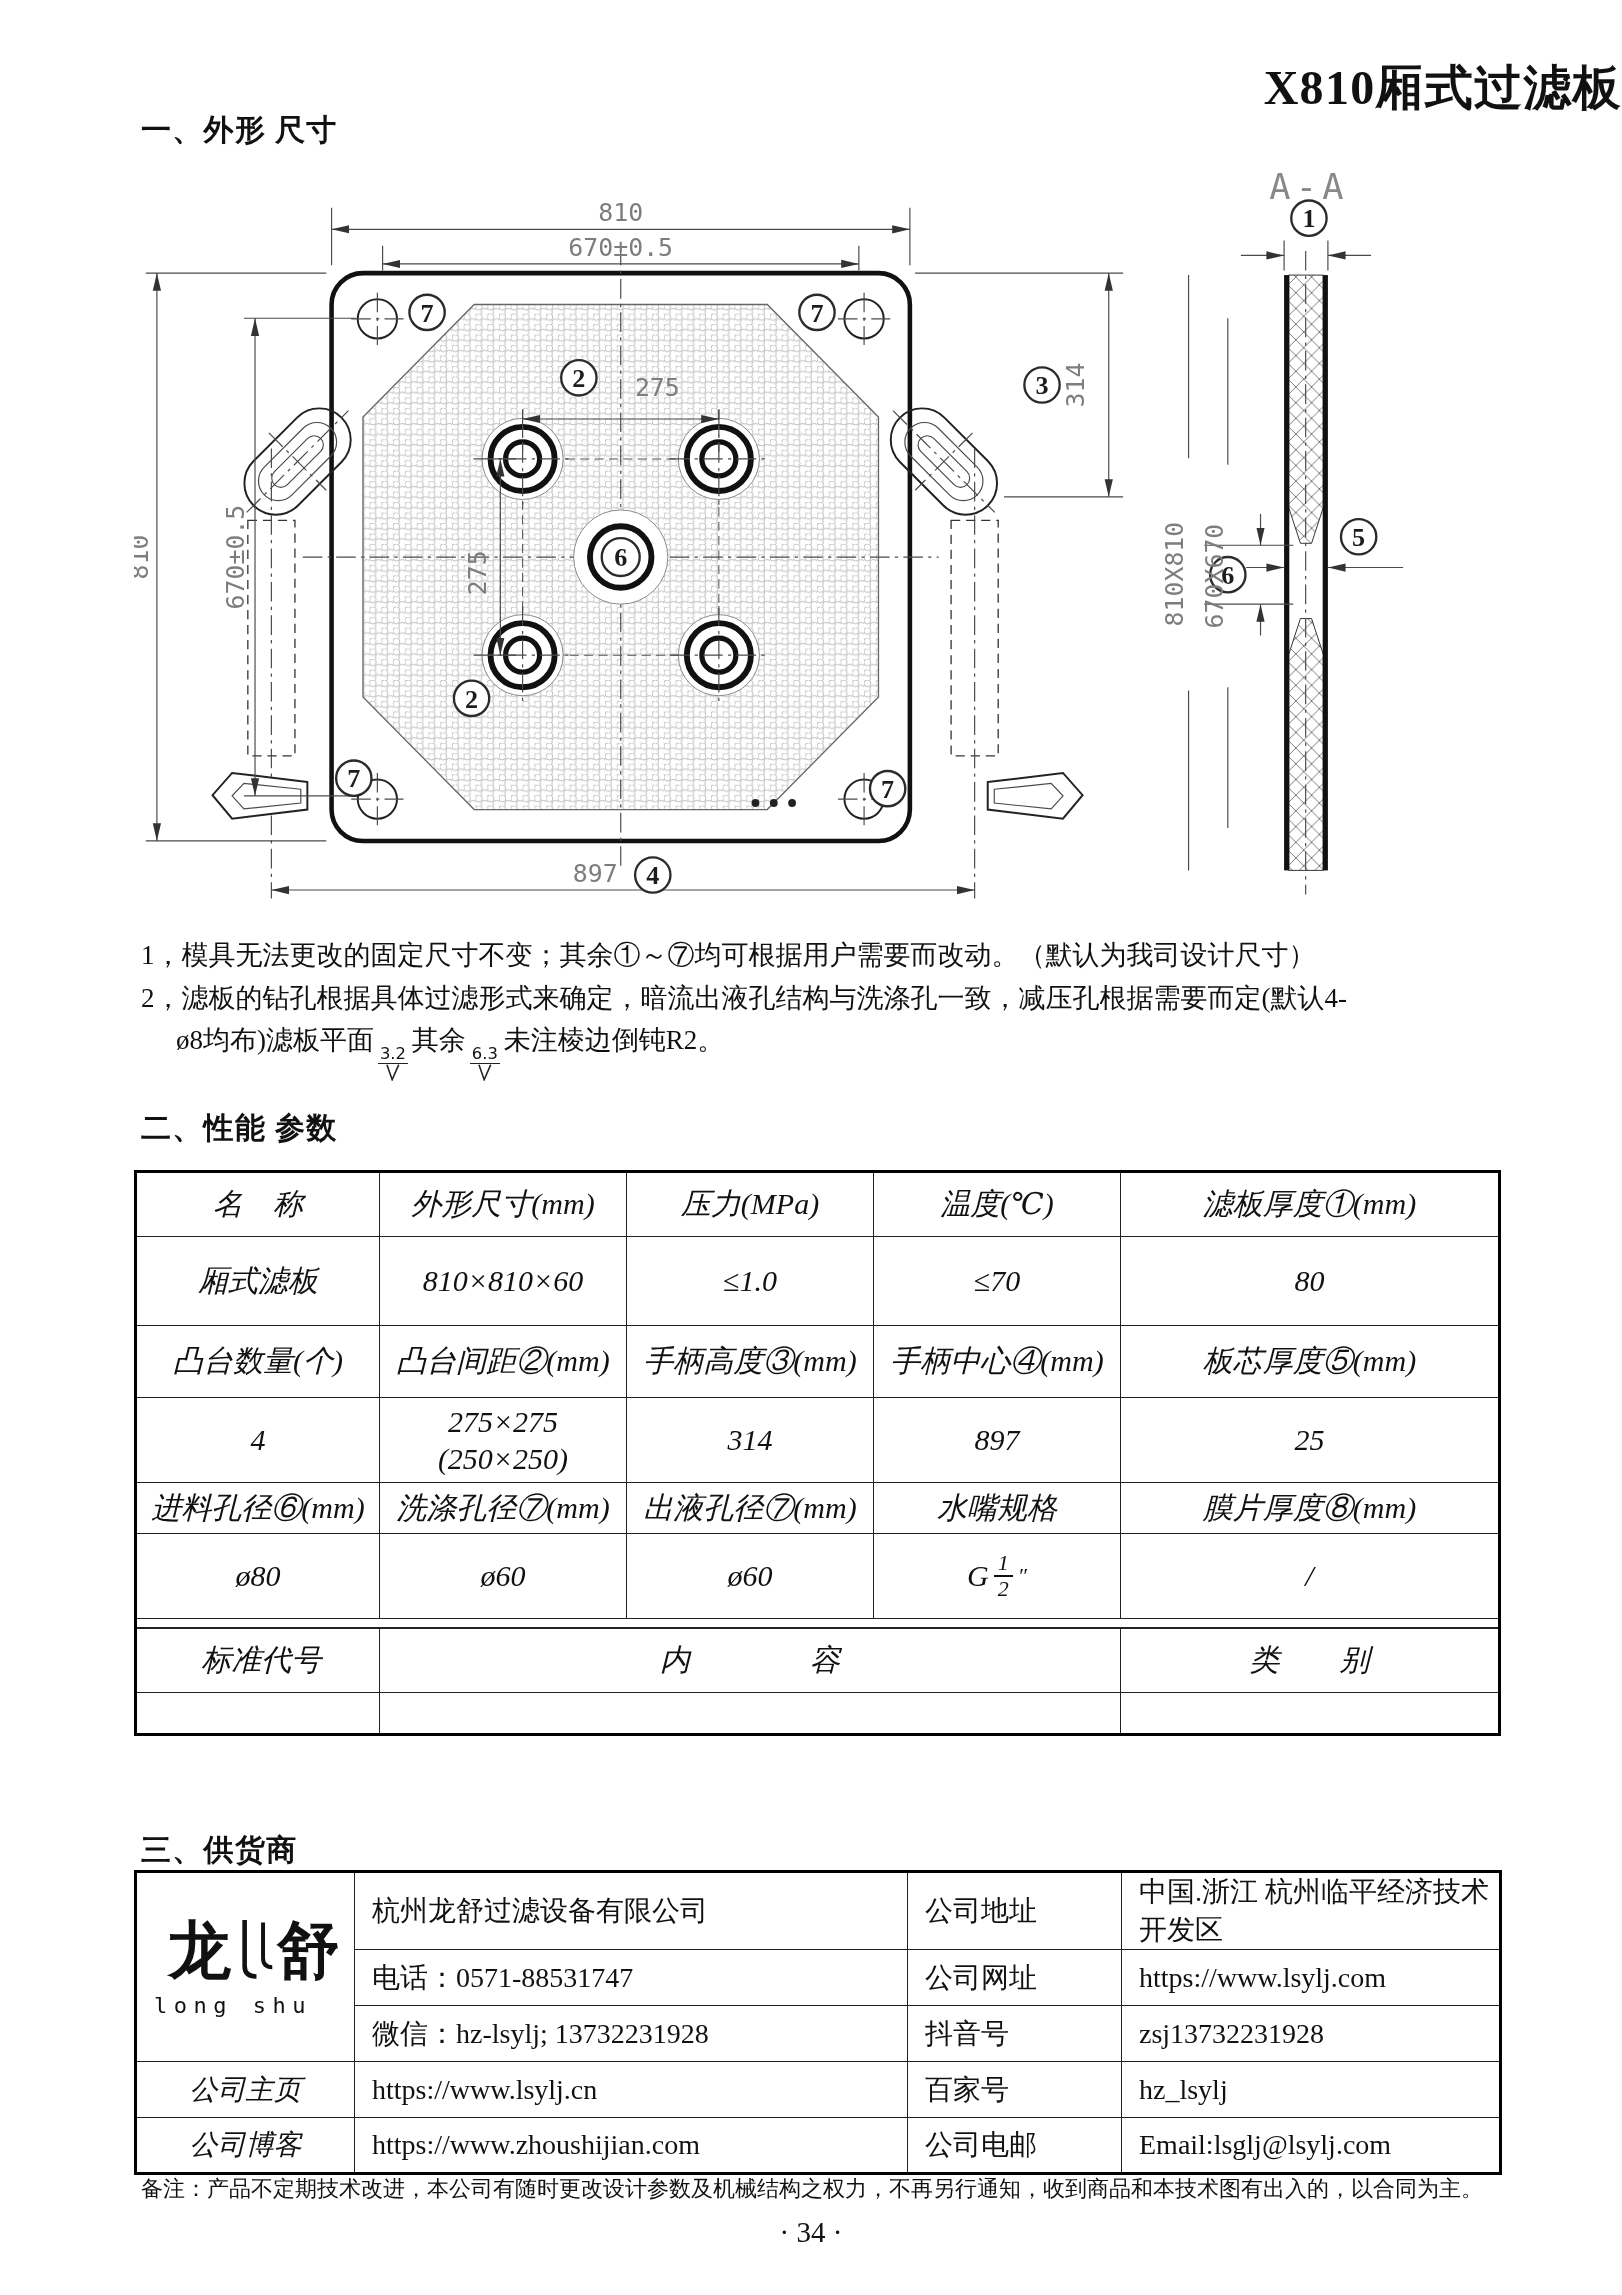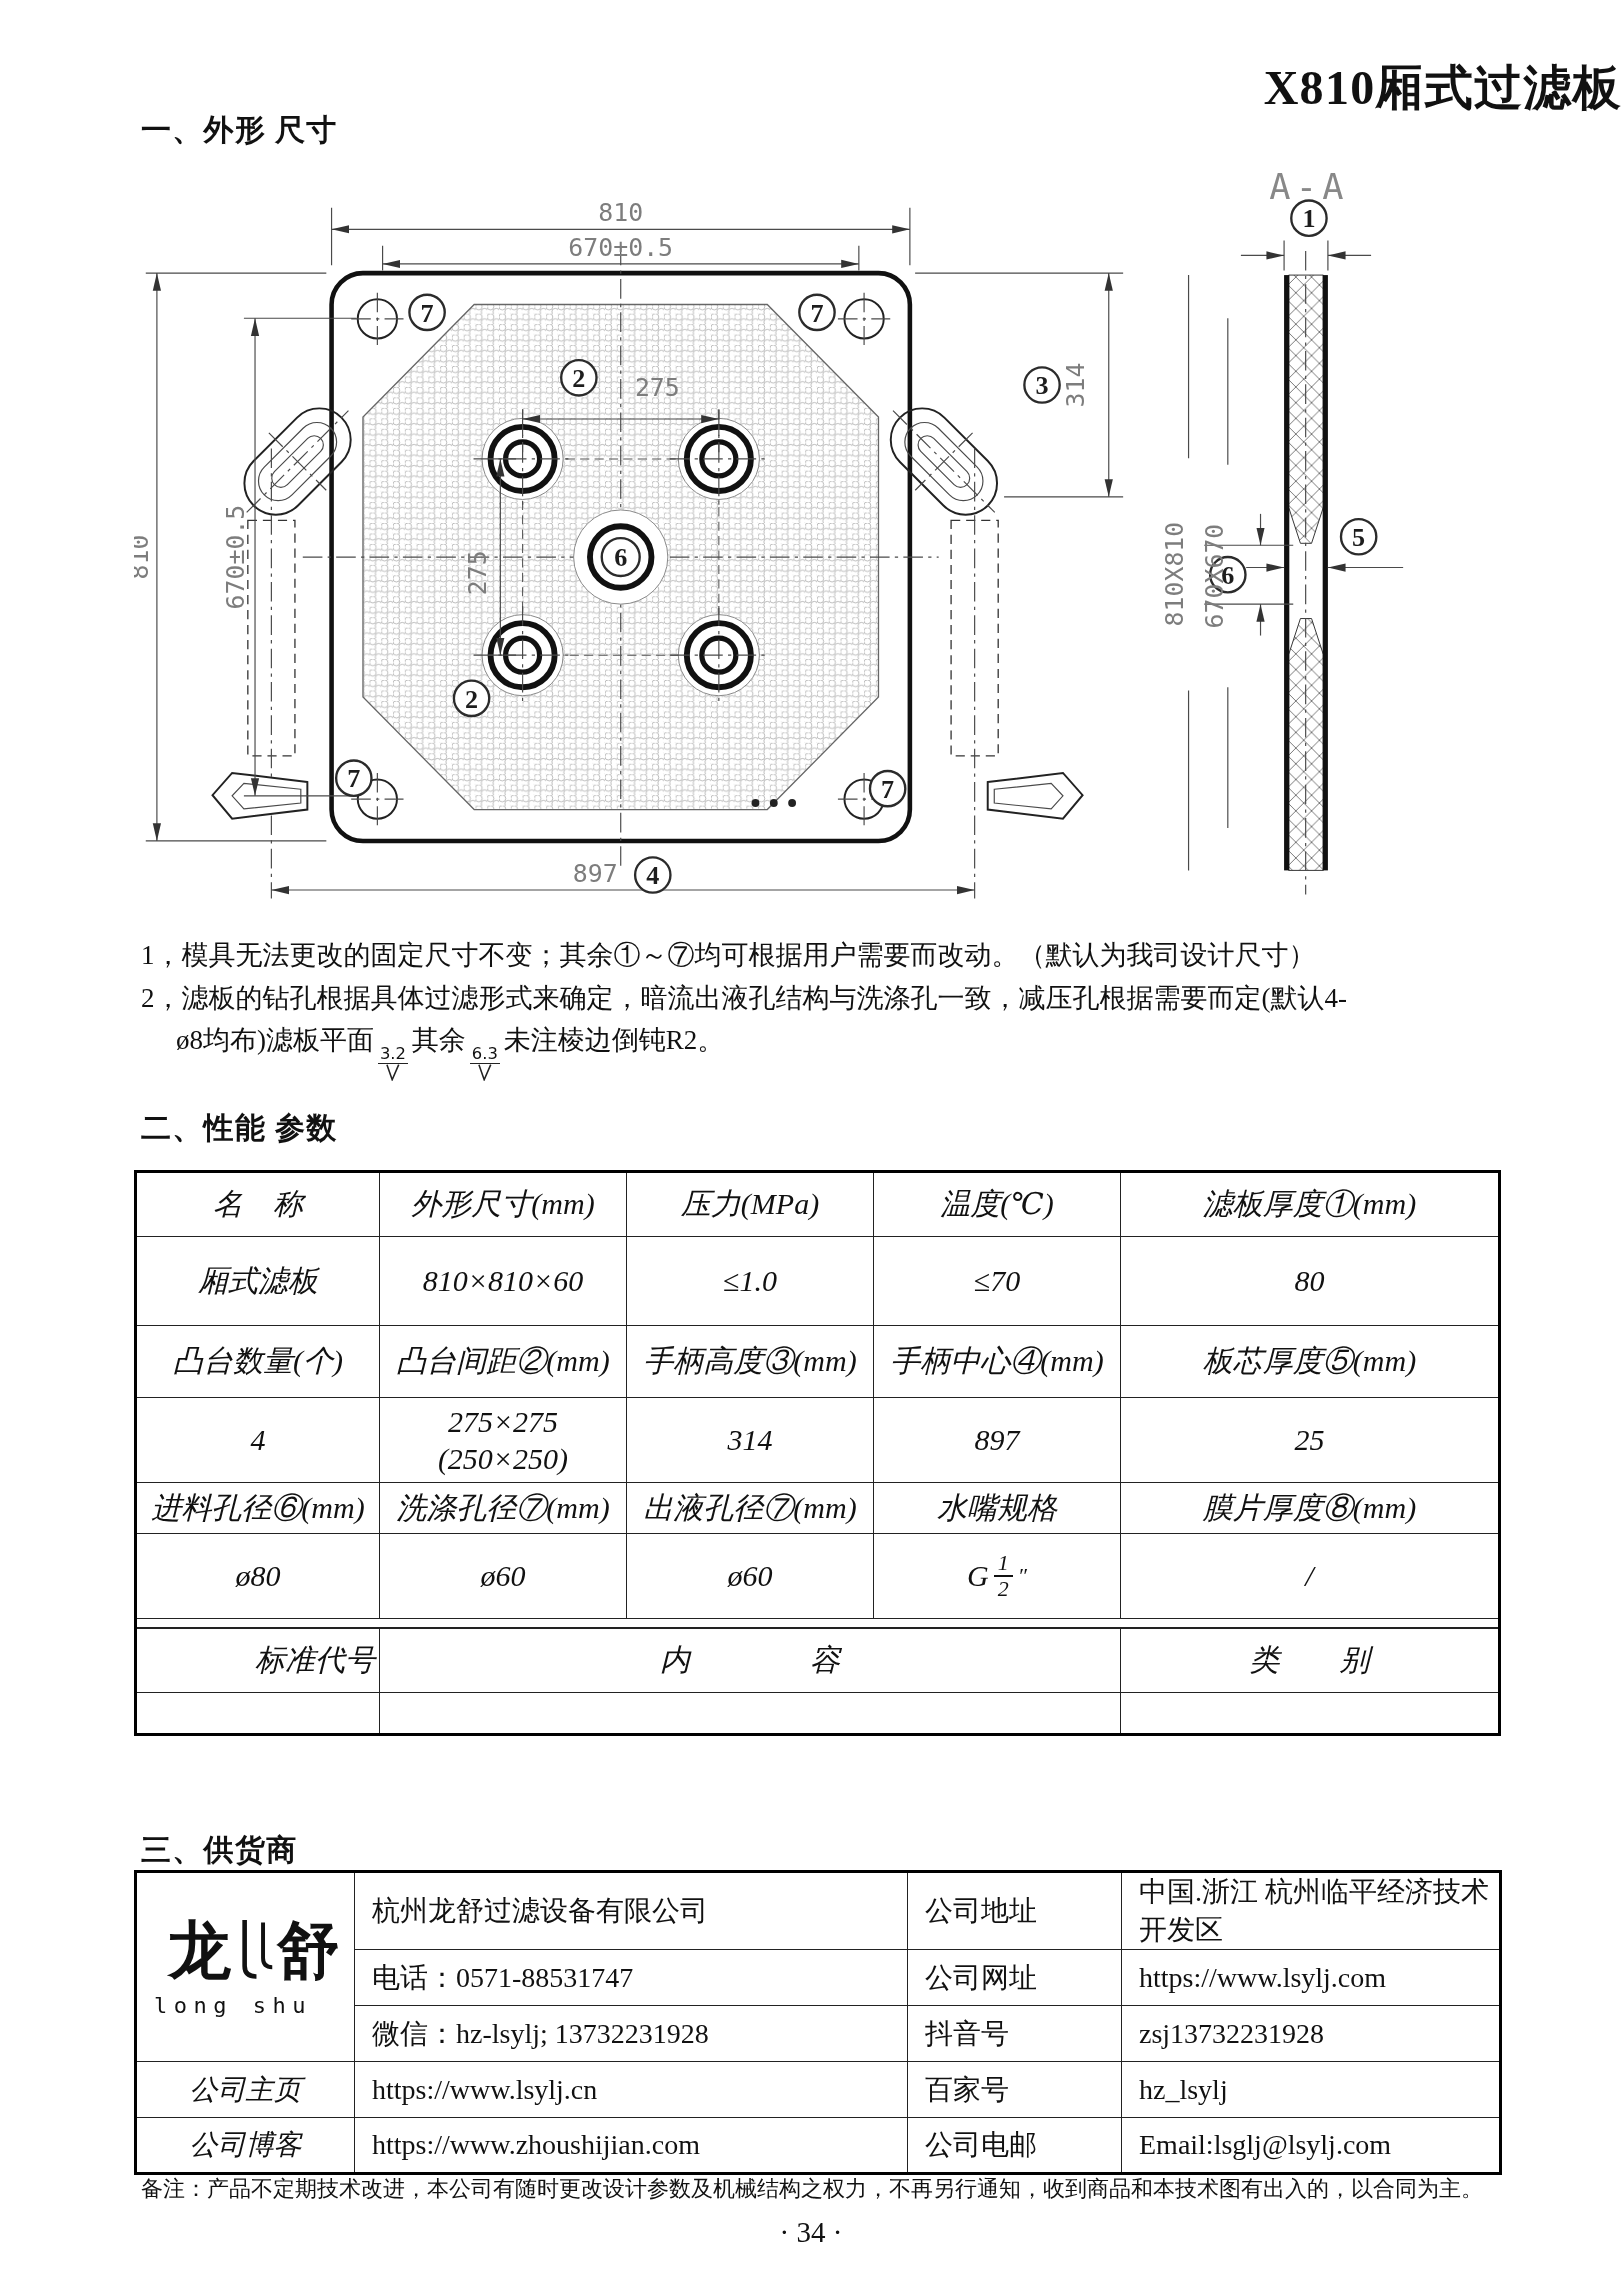--- a/index.html
+++ b/index.html
@@ -17,21 +17,21 @@
   .rough{display:inline-flex;flex-direction:column;align-items:center;vertical-align:-9.2px;margin:0 3.9px;text-align:center;}
   .rough-num{font-size:16.4px;line-height:1;border-bottom:1.3px solid #222;padding:0 2px 1.3px 2px;
              font-family:"DejaVu Sans",sans-serif;}
   .rough-sym{width:15.7px;height:17px;}
   
   table{border-collapse:collapse;table-layout:fixed;}
   .params{position:absolute;top:1170px;left:134px;width:1364px;border:3.9px solid #000;}
   .params td{border:1.3px solid #222;text-align:center;vertical-align:middle;
              font-size:30px;padding:0 3.9px;overflow:hidden;font-style:italic;}
   .params tr.sep td{border-left:none;border-right:none;border-top:1.3px solid #222;border-bottom:2px solid #222;}
-  .params td.left{text-align:right;padding-left:10.5px;}
+  .params td.left{text-align:center;padding-left:10.5px;}
   .two-line{line-height:1.25;}
   .frac-wrap{display:inline-flex;align-items:center;gap:5.2px;}
   .frac{display:inline-flex;flex-direction:column;align-items:center;line-height:1;
         font-size:22px;vertical-align:middle;}
   .frac .n{border-bottom:2px solid #111;padding:0 3.9px 1.3px;}
   .frac .d{padding-top:1.3px;}
   .inch{font-size:22px;vertical-align:super;}
   
   .supplier{position:absolute;top:1870px;left:134px;width:1364px;border:3.3px solid #000;}
   .supplier td{border:1.3px solid #222;vertical-align:middle;font-size:28px;

